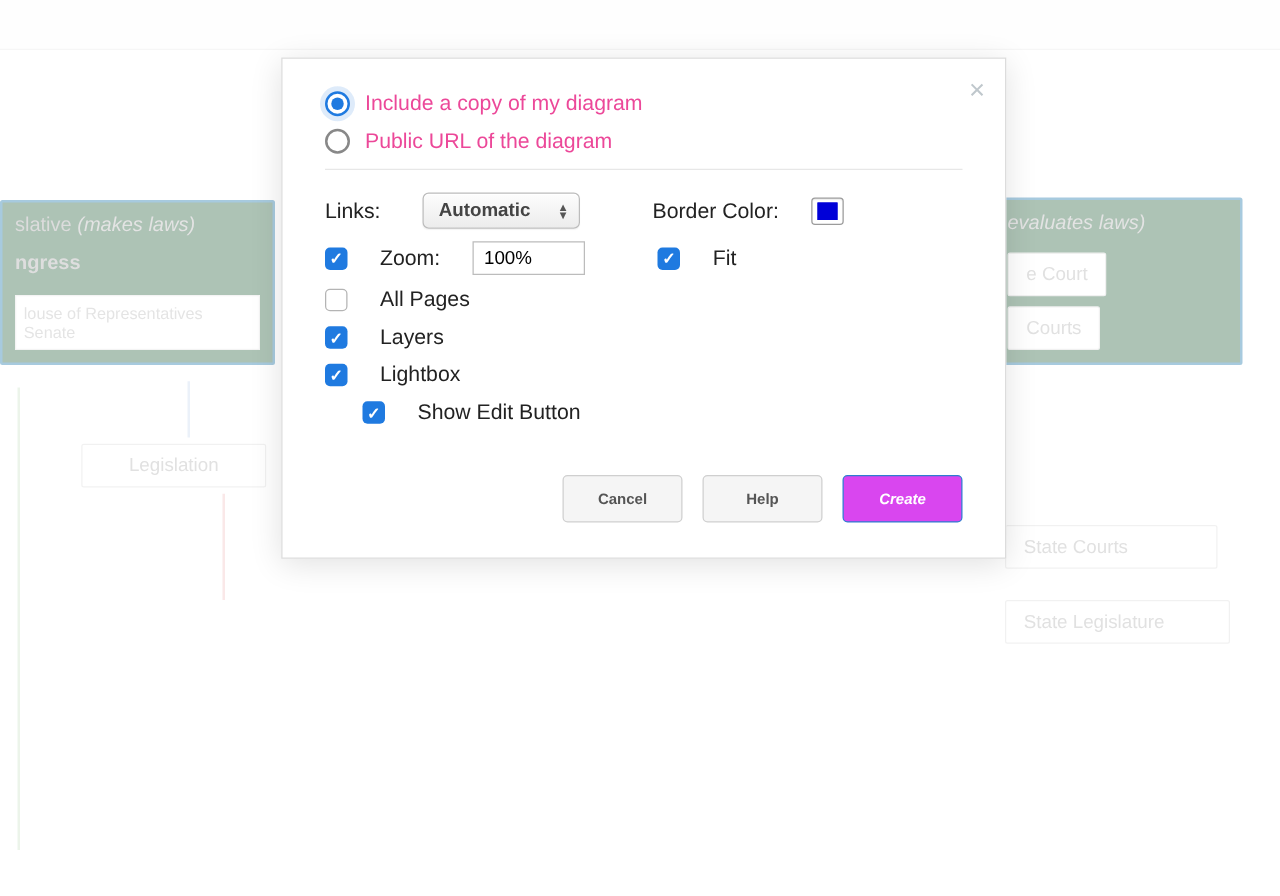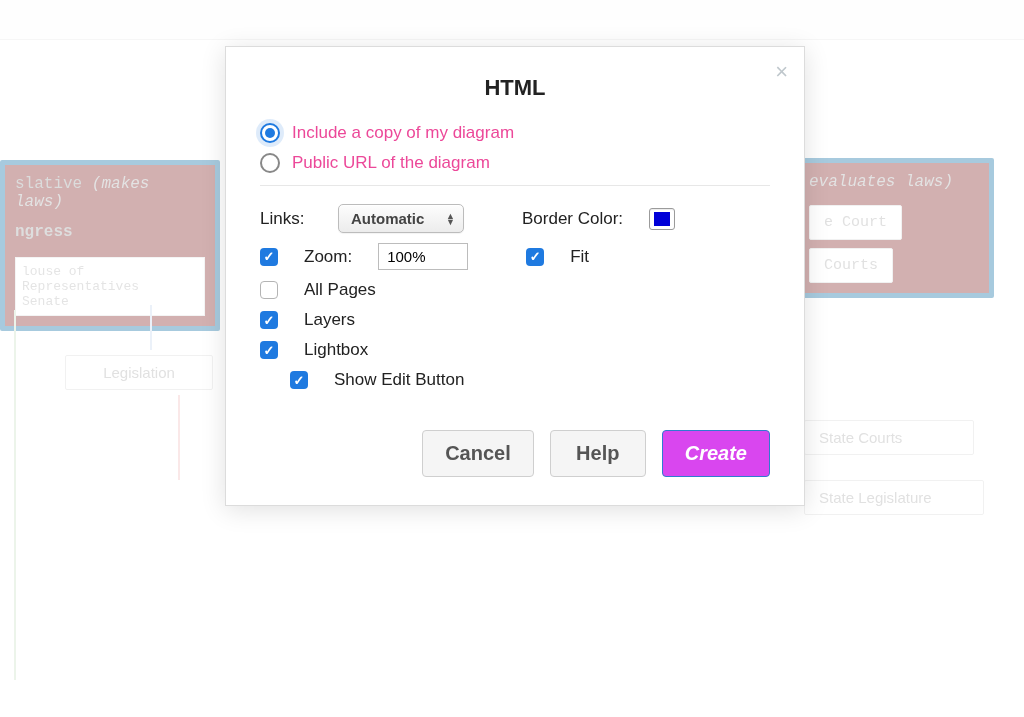--- a/index.html
+++ b/index.html
@@ -27,26 +27,25 @@
     }
     .toolbar {
       position: absolute;
       top: 0; left: 0; right: 0;
       height: 40px;
       border-bottom: 1px solid #e6e6e6;
       background: #fbfbfb;
     }
     .bg-box {
       position: absolute;
-      background: #7f1d1d;
-      border: 5px solid #0369a1;
+      background: #14532d;
+      border: 2px solid #0369a1;
       border-radius: 2px;
       padding: 10px 12px;
       color: #9a9a9a;
-      font-family: Liberation Mono, monospace;
     }
     .bg-box .sub { font-style: italic; font-weight: 400; color: #b0b0b0; }
     .bg-chip {
       position: absolute;
       background: #fff;
       border: 1px solid #d8d8d8;
       border-radius: 2px;
       padding: 8px 14px;
       color: #a8a8a8;
       font-size: 15px;
@@ -182,21 +181,21 @@
     }
     .button-row {
       display: flex;
       justify-content: flex-end;
       gap: 16px;
       margin-top: 40px;
     }
     .btn {
       min-width: 96px;
       padding: 11px 22px;
-      font-size: 20px;
+      font-size: 12px;
       font-weight: 600;
       border-radius: 4px;
       border: 1px solid #cfcfcf;
       background: #f5f5f5;
       color: #555;
       cursor: pointer;
     }
     .btn.primary {
       background: #d946ef;
       border-color: #2f7bd0;
@@ -238,21 +237,20 @@
   </div>
 
   <div class="bg-chip" style="right:40px; top:480px; width:180px;">State Legislature</div>
   <div class="bg-chip" style="right:50px; top:420px; width:170px;">State Courts</div>
 </div>
 
 <div class="bg-overlay"></div>
 
 <div class="modal">
   <div class="modal-close">×</div>
-  <div class="modal-title">HTML</div>
 
   <div class="radio-row">
     <span class="radio-outer selected">
         <span class="radio-inner"></span>
       </span>
     <span>Include a copy of my diagram</span>
   </div>
   <div class="radio-row">
     <span class="radio-outer"></span>
     <span>Public URL of the diagram</span>

